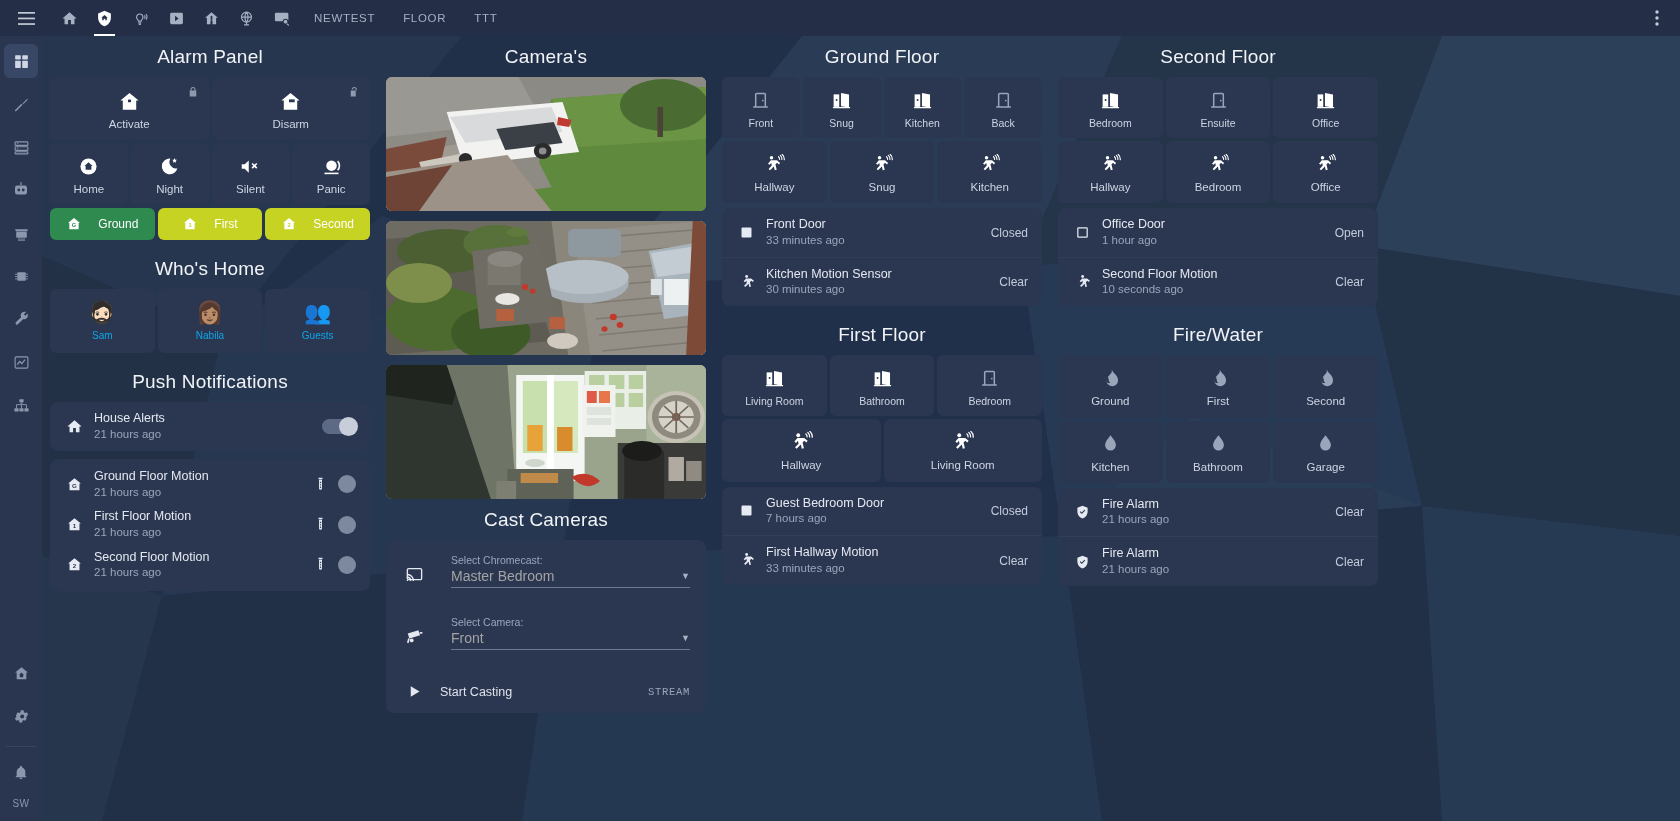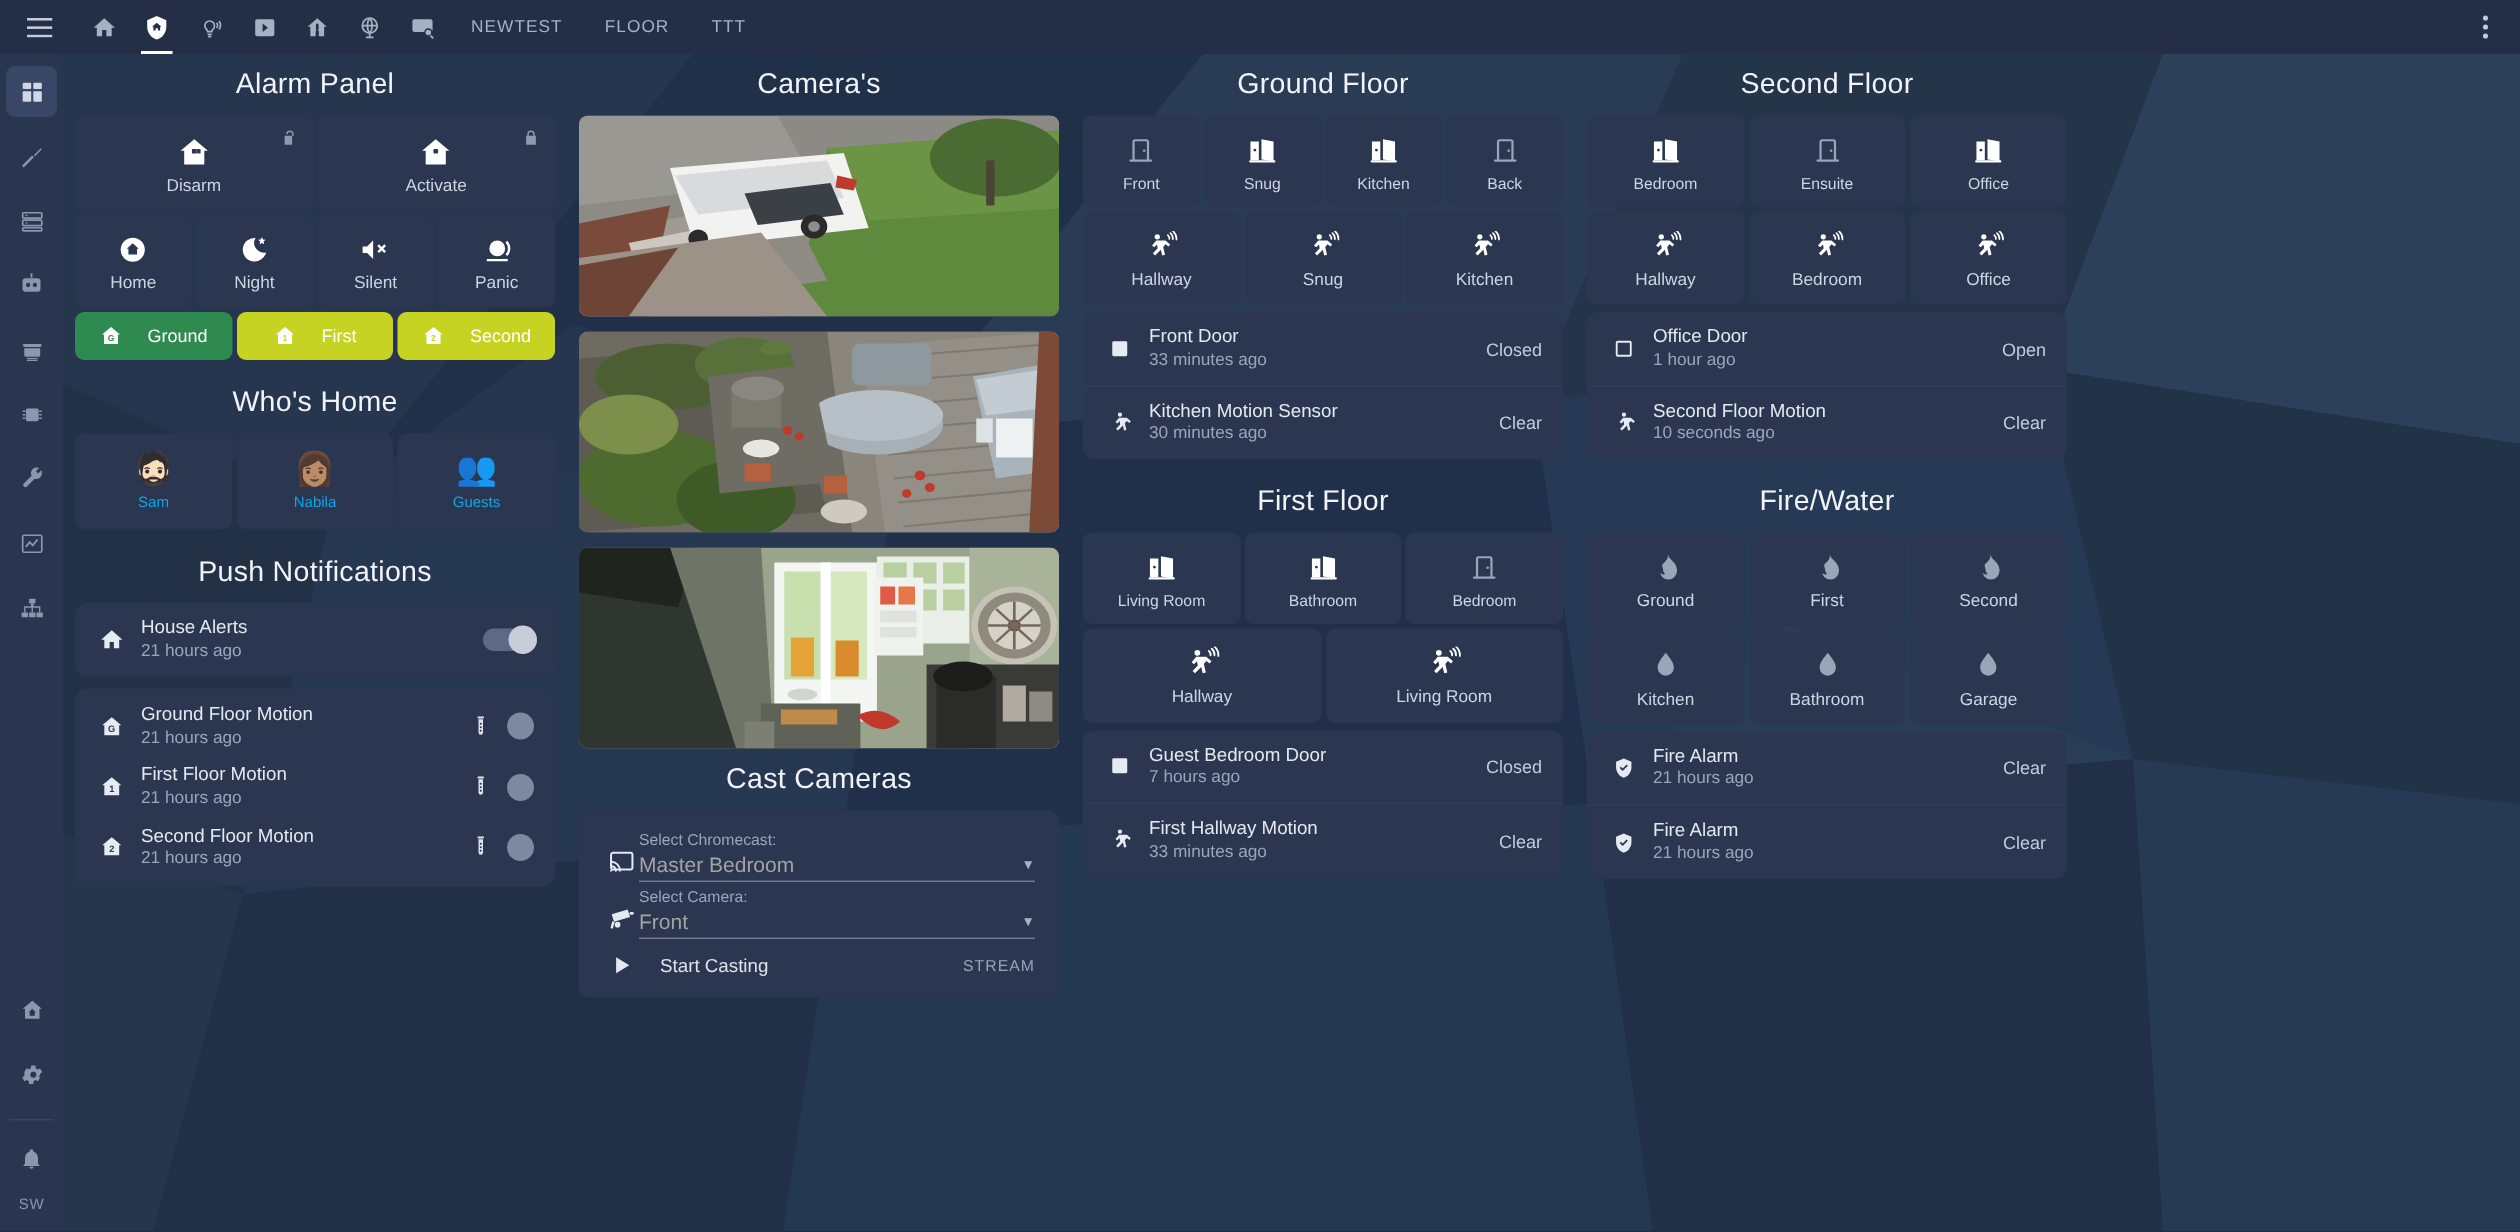--- a/index.html
+++ b/index.html
@@ -143,36 +143,36 @@
 
   
   .cam {
     width: 100%; height: 134px; border-radius: 6px; overflow: hidden;
     margin-bottom: 10px; position: relative; background: #44505d; cursor: pointer;
   }
   .cam svg { position: absolute; inset: 0; width: 100%; height: 100%; display: block; }
 
   
   .cast-card { background: #2b3751; border-radius: 8px; padding: 14px 16px 10px; }
-  .cast-row { display: flex; align-items: flex-end; gap: 0; margin-bottom: 4px; }
+  .cast-row { display: flex; align-items: flex-end; gap: 25px; margin-bottom: 28px; }
   .cast-row .cicon { width: 24px; color: #e4e8f0; display: flex; align-items: center; justify-content: center; padding-bottom: 4px; }
   .cast-field { flex: 1; }
   .cast-field .clab { font-size: 10.5px; color: #9aa5ba; margin-bottom: 2px; }
   .cast-sel {
     display: flex; align-items: center; justify-content: space-between;
     border-bottom: 1px solid #6d7890; padding-bottom: 3px; cursor: pointer;
   }
   .cast-sel .cval { font-size: 14px; color: #a3a3a3; }
   .cast-sel .caret { color: #aab3c4; font-size: 9px; }
   .cast-action {
     display: flex; align-items: center; gap: 14px; padding: 6px 0 4px; cursor: pointer;
   }
   .cast-action .aicon { width: 24px; display: flex; align-items: center; justify-content: center; color: #e4e8f0; }
   .cast-action .alab { flex: 1; font-size: 12.5px; color: #dde2eb; }
-  .cast-action .astream { font-size: 10.5px; color: #9aa5ba; letter-spacing: .7px; }
+  .cast-action .astream { font-size: 10.5px; color: #9aa5ba; letter-spacing: .7px; font-family: Liberation Mono, monospace; }
 
   .mt20 { margin-top: 18px; }
 </style>
 </head>
 <body>
 
 <div id="app">
 
   <div id="bg">
     <svg viewBox="0 0 1638 785" preserveAspectRatio="none" aria-hidden="true">
@@ -381,45 +381,45 @@
   <div id="columns">
 
     <div class="col">
 
       <div class="sec-title">Alarm Panel</div>
 
       <div class="tile-row">
         <div class="tile big">
           <span class="lock">
             <svg width="12" height="14" viewBox="0 0 24 24" fill="currentColor">
+              <path d="M17 9V7a5 5 0 0 0-10 0v2H5.5v12h13V9H17zm-8 0V7a3 3 0 0 1 6 0v2H9z"></path>
+            </svg>
+          </span>
+          <span class="ticon">
+            <svg width="23" height="23" viewBox="0 0 24 24" fill="currentColor">
+              <path d="M12 3 2.5 11H5v9.5h14V11h2.5L12 3z"></path>
+              <rect x="10.4" y="9.8" width="3.2" height="3" rx=".6" fill="#2b3751"></rect>
+            </svg>
+          </span>
+          <span class="tlabel">Activate</span>
+        </div>
+        <div class="tile big">
+          <span class="lock">
+            <svg width="12" height="14" viewBox="0 0 24 24" fill="currentColor">
               <path d="M17 9h-1.5V7a3 3 0 0 0-6 0H7.5a5 5 0 0 1 10 0v2zM5.5 9h10v12h-10V9z"></path>
             </svg>
           </span>
           <span class="ticon">
             <svg width="23" height="23" viewBox="0 0 24 24" fill="currentColor">
               <path d="M12 3 2.5 11H5v9.5h14V11h2.5L12 3z"></path>
               <path d="M13.6 9.8h-3.2v3h3.2V9.8z" fill="#2b3751"></path>
               <rect x="13.6" y="9.8" width="2.8" height="3" fill="#2b3751"></rect>
             </svg>
           </span>
           <span class="tlabel">Disarm</span>
-        </div>
-        <div class="tile big">
-          <span class="lock">
-            <svg width="12" height="14" viewBox="0 0 24 24" fill="currentColor">
-              <path d="M17 9V7a5 5 0 0 0-10 0v2H5.5v12h13V9H17zm-8 0V7a3 3 0 0 1 6 0v2H9z"></path>
-            </svg>
-          </span>
-          <span class="ticon">
-            <svg width="23" height="23" viewBox="0 0 24 24" fill="currentColor">
-              <path d="M12 3 2.5 11H5v9.5h14V11h2.5L12 3z"></path>
-              <rect x="10.4" y="9.8" width="3.2" height="3" rx=".6" fill="#2b3751"></rect>
-            </svg>
-          </span>
-          <span class="tlabel">Activate</span>
         </div>
       </div>
 
       <div class="tile-row">
         <div class="tile">
           <span class="ticon">
             <svg width="21" height="21" viewBox="0 0 24 24" fill="currentColor">
               <circle cx="12" cy="12" r="9.2"></circle>
               <path d="M12 7 7.4 11.3h1.3v4.3h6.6v-4.3h1.3L12 7z" fill="#2b3751"></path>
             </svg>

